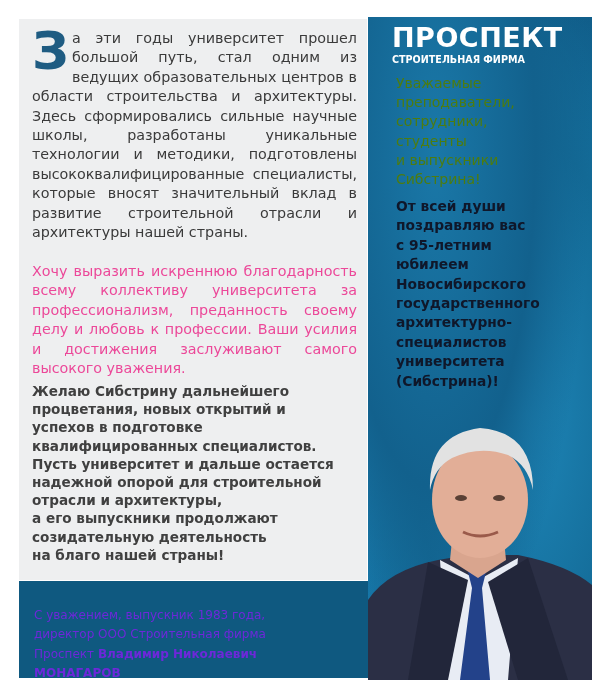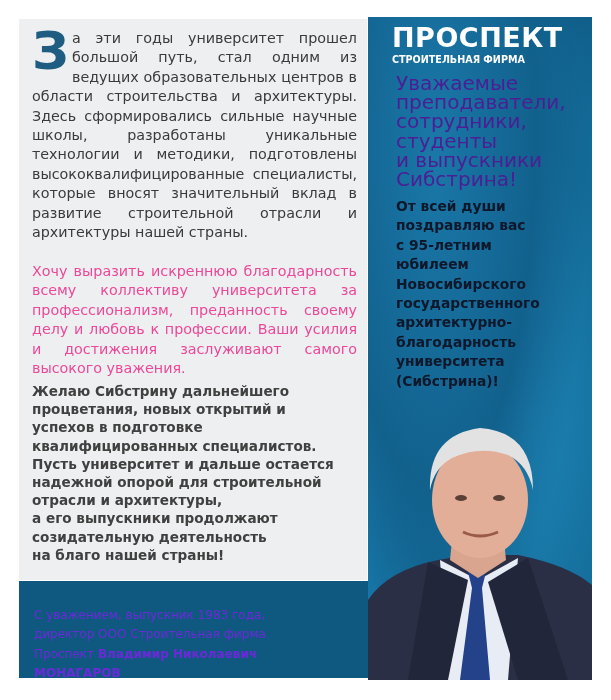--- a/index.html
+++ b/index.html
@@ -12,21 +12,21 @@
   .sign { position:absolute; left:19px; top:581px; width:400px; height:97px; background:#0f5980; }
   .sign-text { position:absolute; left:34px; top:588px; width:340px; font-size:12px; line-height:19.4px; color:#6d28d9;margin-top:18px; }
   .sign-text b { font-weight:bold; }
   .right-panel { position:absolute; left:368px; top:17px; width:224px; height:663px; background:
       radial-gradient(ellipse at 30% 20%, #1a78a8 0%, #12618d 45%, transparent 70%),
       radial-gradient(ellipse at 70% 60%, #1e86b8 0%, #136a96 50%, transparent 80%),
       linear-gradient(180deg, #105c88 0%, #1675a6 40%, #1b80b3 70%, #1577a8 100%); }
   .brand { position:absolute; left:392px; top:22px; color:#ffffff; }
   .brand-name { font-size:27px; font-weight:bold; letter-spacing:0.5px; line-height:32px; font-family:"DejaVu Sans", sans-serif; }
   .brand-sub { font-size:9.6px; font-weight:bold; letter-spacing:0px; line-height:12px; }
-  .greet { position:absolute; left:396px; top:74px; width:190px; font-size:20px; line-height:19.2px; color:#4c1d95; }
+  .greet { position:absolute; left:396px; top:74px; width:190px; font-size:14px; line-height:19.2px; color:#4d7c0f; }
   .congrats { position:absolute; left:396px; top:197px; width:196px; font-size:13.8px; line-height:19.4px; color:#0f172a; font-weight:bold; }
   .photo { position:absolute; left:368px; top:410px; width:224px; height:270px; overflow:hidden; }
 </style>
 </head>
 <body>
 
 <div class="left-panel"></div>
 
 <div class="intro">
   <span class="dropcap">З</span><span>а эти годы университет прошел большой путь, стал одним из ведущих образовательных центров в области строительства и архитектуры. Здесь сформировались сильные научные школы, разработаны уникальные технологии и методики, подготовлены высококвалифицированные специалисты, которые вносят значительный вклад в развитие строительной отрасли и архитектуры нашей страны.</span>
@@ -91,21 +91,21 @@
 </div>
 
 <div class="congrats">
   <div>От всей души</div>
   <div>поздравляю вас</div>
   <div>с 95-летним</div>
   <div>юбилеем</div>
   <div>Новосибирского</div>
   <div>государственного</div>
   <div>архитектурно-</div>
-  <div>благодарность</div>
+  <div>специалистов</div>
   <div>университета</div>
   <div>(Сибстрина)!</div>
 </div>
 
 <div class="sign-text">
   <div>С уважением, выпускник 1983 года,</div>
   <div>директор ООО Строительная фирма</div>
   <div><span>Проспект </span><b>Владимир Николаевич</b></div>
   <div><b>МОНАГАРОВ</b></div>
 </div>

